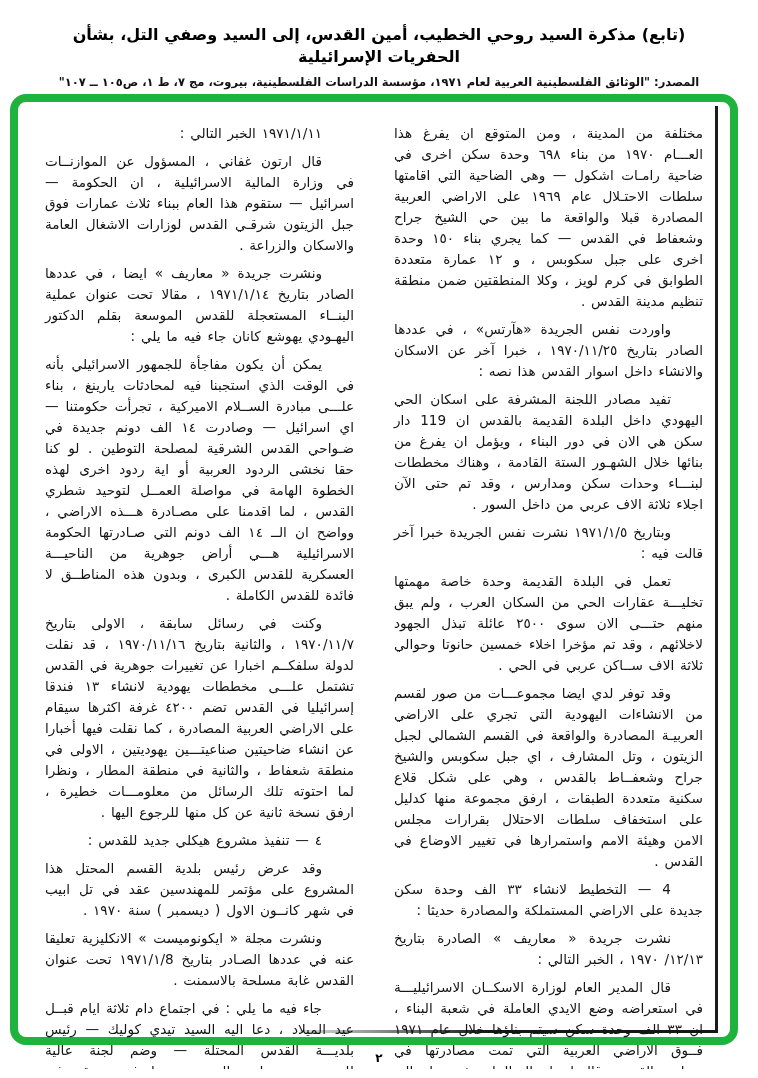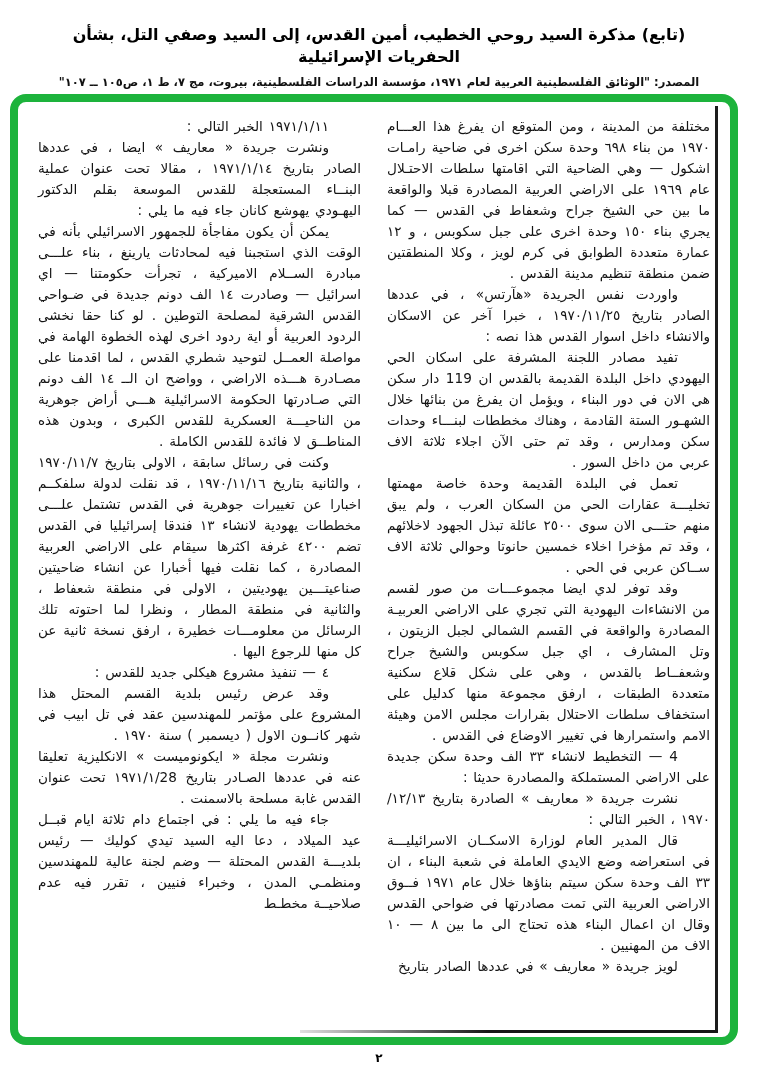--- a/index.html
+++ b/index.html
@@ -68,21 +68,21 @@
   }
   .col {
     flex: 1 1 0;
     min-width: 0;
     font-size: 13.6px;
     line-height: 21px;
     text-align: justify;
     color: #141414;
     word-spacing: 1.5px;
   }
-  .col p { margin: 0; }
+  .col p { margin: 7px; }
   .col p.indent { text-indent: 32px; }
   
   .page-number {
     position: absolute;
     left: 0; right: 0;
     bottom: 4px;
     text-align: center;
     font-size: 12px;
     font-weight: bold;
     color: #000;
@@ -101,36 +101,38 @@
   <div class="frame"></div>
   <div class="scan-edge-v"></div>
   <div class="scan-edge-h"></div>
 
   <div class="columns">
 
     <div class="col">
       <p>مختلفة من المدينة ، ومن المتوقع ان يفرغ هذا العـــام ١٩٧٠ من بناء ٦٩٨ وحدة سكن اخرى في ضاحية رامـات اشكول — وهي الضاحية التي اقامتها سلطات الاحتـلال عام ١٩٦٩ على الاراضي العربية المصادرة قبلا والواقعة ما بين حي الشيخ جراح وشعفاط في القدس — كما يجري بناء ١٥٠ وحدة اخرى على جبل سكوبس ، و ١٢ عمارة متعددة الطوابق في كرم لويز ، وكلا المنطقتين ضمن منطقة تنظيم مدينة القدس .</p>
       <p class="indent">واوردت نفس الجريدة «هآرتس» ، في عددها الصادر بتاريخ ١٩٧٠/١١/٢٥ ، خبرا آخر عن الاسكان والانشاء داخل اسوار القدس هذا نصه :</p>
       <p class="indent">تفيد مصادر اللجنة المشرفة على اسكان الحي اليهودي داخل البلدة القديمة بالقدس ان 119 دار سكن هي الان في دور البناء ، ويؤمل ان يفرغ من بنائها خلال الشهـور الستة القادمة ، وهناك مخططات لبنـــاء وحدات سكن ومدارس ، وقد تم حتى الآن اجلاء ثلاثة الاف عربي من داخل السور .</p>
+      <p class="indent">وبتاريخ ١٩٧١/١/٥ نشرت نفس الجريدة خبرا آخر قالت فيه :</p>
       <p class="indent">تعمل في البلدة القديمة وحدة خاصة مهمتها تخليـــة عقارات الحي من السكان العرب ، ولم يبق منهم حتـــى الان سوى ٢٥٠٠ عائلة تبذل الجهود لاخلائهم ، وقد تم مؤخرا اخلاء خمسين حانوتا وحوالي ثلاثة الاف ســاكن عربي في الحي .</p>
       <p class="indent">وقد توفر لدي ايضا مجموعـــات من صور لقسم من الانشاءات اليهودية التي تجري على الاراضي العربيـة المصادرة والواقعة في القسم الشمالي لجبل الزيتون ، وتل المشارف ، اي جبل سكوبس والشيخ جراح وشعفــاط بالقدس ، وهي على شكل قلاع سكنية متعددة الطبقات ، ارفق مجموعة منها كدليل على استخفاف سلطات الاحتلال بقرارات مجلس الامن وهيئة الامم واستمرارها في تغيير الاوضاع في القدس .</p>
       <p class="indent">4 — التخطيط لانشاء ٣٣ الف وحدة سكن جديدة على الاراضي المستملكة والمصادرة حديثا :</p>
       <p class="indent">نشرت جريدة « معاريف » الصادرة بتاريخ ١٢/١٣/ ١٩٧٠ ، الخبر التالي :</p>
       <p class="indent">قال المدير العام لوزارة الاسكــان الاسرائيليـــة في استعراضه وضع الايدي العاملة في شعبة البناء ، ان ٣٣ الف وحدة سكن سيتم بناؤها خلال عام ١٩٧١ فــوق الاراضي العربية التي تمت مصادرتها في ضواحي القدس وقال ان اعمال البناء هذه تحتاج الى ما بين ٨ — ١٠ الاف من المهنيين .</p>
       <p class="indent">لويز جريدة « معاريف » في عددها الصادر بتاريخ</p>
     </div>
 
     <div class="col">
       <p class="indent">١٩٧١/١/١١ الخبر التالي :</p>
+      <p class="indent">قال ارتون غفاني ، المسؤول عن الموازنــات في وزارة المالية الاسرائيلية ، ان الحكومة — اسرائيل — ستقوم هذا العام ببناء ثلاث عمارات فوق جبل الزيتون شرقـي القدس لوزارات الاشغال العامة والاسكان والزراعة .</p>
       <p class="indent">ونشرت جريدة « معاريف » ايضا ، في عددها الصادر بتاريخ ١٩٧١/١/١٤ ، مقالا تحت عنوان عملية البنــاء المستعجلة للقدس الموسعة بقلم الدكتور اليهـودي يهوشع كانان جاء فيه ما يلي :</p>
       <p class="indent">يمكن أن يكون مفاجأة للجمهور الاسرائيلي بأنه في الوقت الذي استجبنا فيه لمحادثات يارينغ ، بناء علـــى مبادرة الســلام الاميركية ، تجرأت حكومتنا — اي اسرائيل — وصادرت ١٤ الف دونم جديدة في ضـواحي القدس الشرقية لمصلحة التوطين . لو كنا حقا نخشى الردود العربية أو اية ردود اخرى لهذه الخطوة الهامة في مواصلة العمــل لتوحيد شطري القدس ، لما اقدمنا على مصـادرة هـــذه الاراضي ، وواضح ان الــ ١٤ الف دونم التي صـادرتها الحكومة الاسرائيلية هـــي أراض جوهرية من الناحيـــة العسكرية للقدس الكبرى ، وبدون هذه المناطــق لا فائدة للقدس الكاملة .</p>
       <p class="indent">وكنت في رسائل سابقة ، الاولى بتاريخ ١٩٧٠/١١/٧ ، والثانية بتاريخ ١٩٧٠/١١/١٦ ، قد نقلت لدولة سلفكــم اخبارا عن تغييرات جوهرية في القدس تشتمل علـــى مخططات يهودية لانشاء ١٣ فندقا إسرائيليا في القدس تضم ٤٢٠٠ غرفة اكثرها سيقام على الاراضي العربية المصادرة ، كما نقلت فيها أخبارا عن انشاء ضاحيتين صناعيتـــين يهوديتين ، الاولى في منطقة شعفاط ، والثانية في منطقة المطار ، ونظرا لما احتوته تلك الرسائل من معلومـــات خطيرة ، ارفق نسخة ثانية عن كل منها للرجوع اليها .</p>
       <p class="indent">٤ — تنفيذ مشروع هيكلي جديد للقدس :</p>
       <p class="indent">وقد عرض رئيس بلدية القسم المحتل هذا المشروع على مؤتمر للمهندسين عقد في تل ابيب في شهر كانــون الاول ( ديسمبر ) سنة ١٩٧٠ .</p>
-      <p class="indent">ونشرت مجلة « ايكونوميست » الانكليزية تعليقا عنه في عددها الصـادر بتاريخ ١٩٧١/١/28 تحت عنوان القدس غابة مسلحة بالاسمنت .</p>
+      <p class="indent">ونشرت مجلة « ايكونوميست » الانكليزية تعليقا عنه في عددها الصـادر بتاريخ ١٩٧١/١/8 تحت عنوان القدس غابة مسلحة بالاسمنت .</p>
       <p class="indent">جاء فيه ما يلي : في اجتماع دام ثلاثة ايام قبــل عيد الميلاد ، دعا اليه السيد تيدي كوليك — رئيس بلديـــة القدس المحتلة — وضم لجنة عالية للمهندسين ومنظمـي المدن ، وخبراء فنيين ، تقرر فيه عدم صلاحيــة مخطـط</p>
     </div>
 
   </div>
 
   <div class="page-number">٢</div>
 
 </div>
 
 </body></html>

